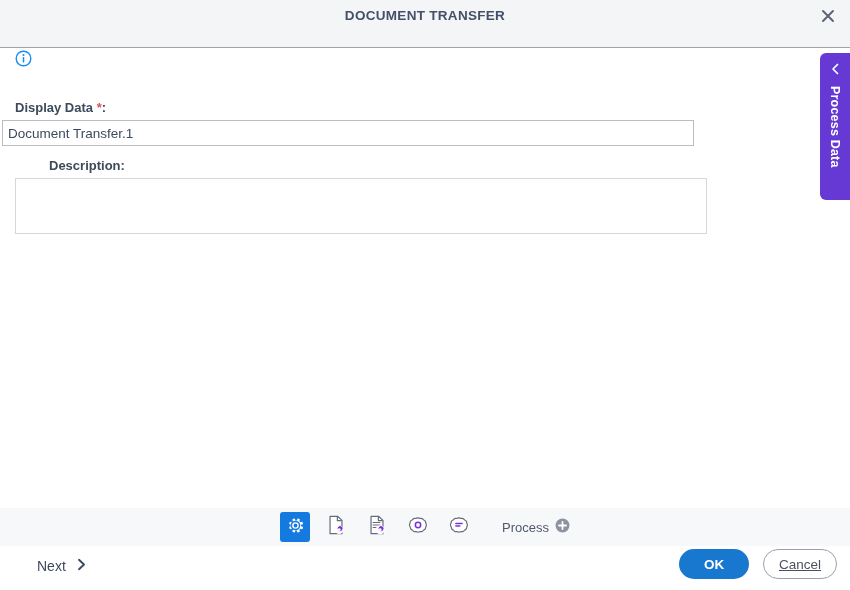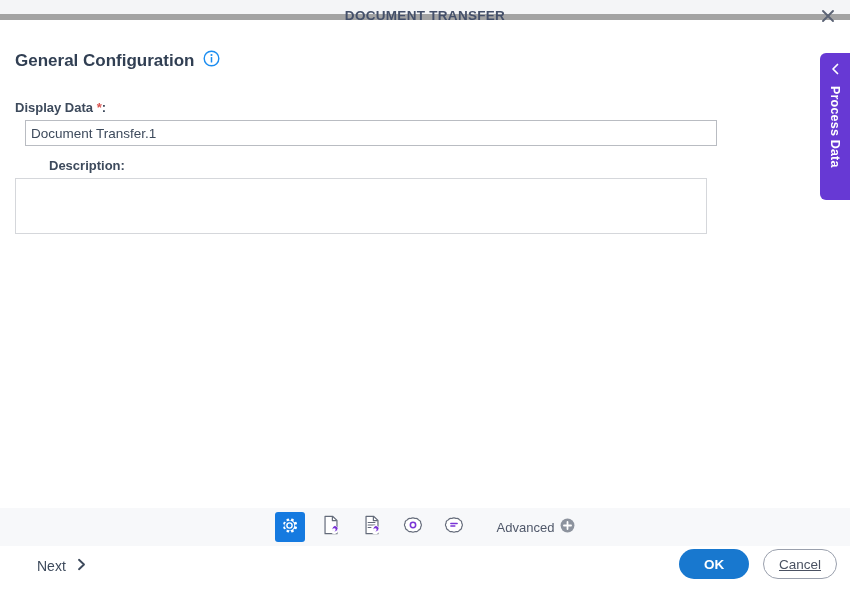--- a/index.html
+++ b/index.html
@@ -15,23 +15,23 @@
     background: #ffffff;
     color: #3d4a5c;
     position: relative;
   }
 
   
   .titlebar {
     position: absolute;
     top: 0; left: 0;
     width: 850px;
-    height: 20px;
+    height: 48px;
     background: #f4f5f7;
-    border-bottom: 6px solid #a3a3a3;
+    border-bottom: 1px solid #a3a3a3;
   }
   .titlebar-title {
     position: absolute;
     left: 0; right: 0;
     top: 8px;
     text-align: center;
     font-size: 13.5px;
     font-weight: 600;
     letter-spacing: 0.3px;
     color: #44506a;
@@ -72,21 +72,21 @@
     font-weight: bold;
     color: #3d4a5c;
   }
   .req-star { color: #d9534f; font-weight: bold; }
 
   .lbl-display { left: 15px; top: 100px; }
   .lbl-desc    { left: 15px; top: 158px; margin-left: 34px; }
 
   .text-input {
     position: absolute;
-    left: 25px;
+    left: 2px;
     top: 120px;
     width: 692px;
     height: 26px;
     border: 1px solid #b9bcc2;
     background: #fff;
     font-family: "Liberation Sans", sans-serif;
     font-size: 13.5px;
     color: #3d4a5c;
     padding: 0 5px;
     outline: none;
@@ -232,21 +232,20 @@
   <div class="close-btn">
     <span>
       <svg width="14" height="14" viewBox="0 0 14 14">
         <path d="M2 2 L12 12 M12 2 L2 12" stroke="#5a6274" stroke-width="1.9" stroke-linecap="round" fill="none"></path>
       </svg>
     </span>
   </div>
 </div>
 
 <div class="section-head">
-  <span class="section-title">General Configuration</span>
   <span class="info-icon">
     <svg width="17" height="17" viewBox="0 0 17 17">
       <circle cx="8.5" cy="8.5" r="7.3" fill="none" stroke="#1a8cf0" stroke-width="1.4"></circle>
       <circle cx="8.5" cy="5" r="1.05" fill="#1a8cf0"></circle>
       <rect x="7.75" y="7" width="1.5" height="5.6" rx="0.5" fill="#1a8cf0"></rect>
     </svg>
   </span>
 </div>
 
 <div class="field-label lbl-display"><span>Display Data</span> <span class="req-star">*</span><span>:</span></div>
@@ -315,21 +314,21 @@
   <div class="tool-btn">
     <span>
       <svg width="22" height="22" viewBox="0 0 24 24">
         <path d="M12 2.4c.9 0 1.62.25 2.3.72.72-.2 1.5-.2 2.2.1.7.3 1.24.83 1.6 1.48.72.2 1.36.65 1.8 1.3.45.64.6 1.4.5 2.13.47.58.75 1.3.75 2.07 0 .78-.28 1.5-.75 2.08.1.73-.05 1.49-.5 2.13-.44.65-1.08 1.1-1.8 1.3-.36.65-.9 1.18-1.6 1.48-.7.3-1.48.3-2.2.1-.68.47-1.4.72-2.3.72s-1.62-.25-2.3-.72c-.72.2-1.5.2-2.2-.1-.7-.3-1.24-.83-1.6-1.48-.72-.2-1.36-.65-1.8-1.3-.45-.64-.6-1.4-.5-2.13A3.48 3.48 0 0 1 2.65 10.2c0-.77.28-1.49.75-2.07-.1-.73.05-1.49.5-2.13.44-.65 1.08-1.1 1.8-1.3.36-.65.9-1.18 1.6-1.48.7-.3 1.48-.3 2.2-.1.68-.47 1.4-.72 2.3-.72z" fill="#ffffff" stroke="#646b7a" stroke-width="1.25" stroke-linejoin="round" transform="translate(0,1.8)"></path>
         <path d="M8.6 10.3h6.8M8.6 13h4.3" stroke="#7a34d6" stroke-width="1.7" stroke-linecap="round"></path>
       </svg>
     </span>
   </div>
 
   <div class="advanced-wrap">
-    <span class="advanced-label">Advanced</span>
+    <span class="advanced-label">Process</span>
     <span>
       <svg width="15" height="15" viewBox="0 0 16 16">
         <circle cx="8" cy="8" r="7.4" fill="#8d939e"></circle>
         <path d="M8 4.2v7.6M4.2 8h7.6" stroke="#ffffff" stroke-width="1.9" stroke-linecap="round"></path>
       </svg>
     </span>
   </div>
 </div>
 
 <div class="footer">

